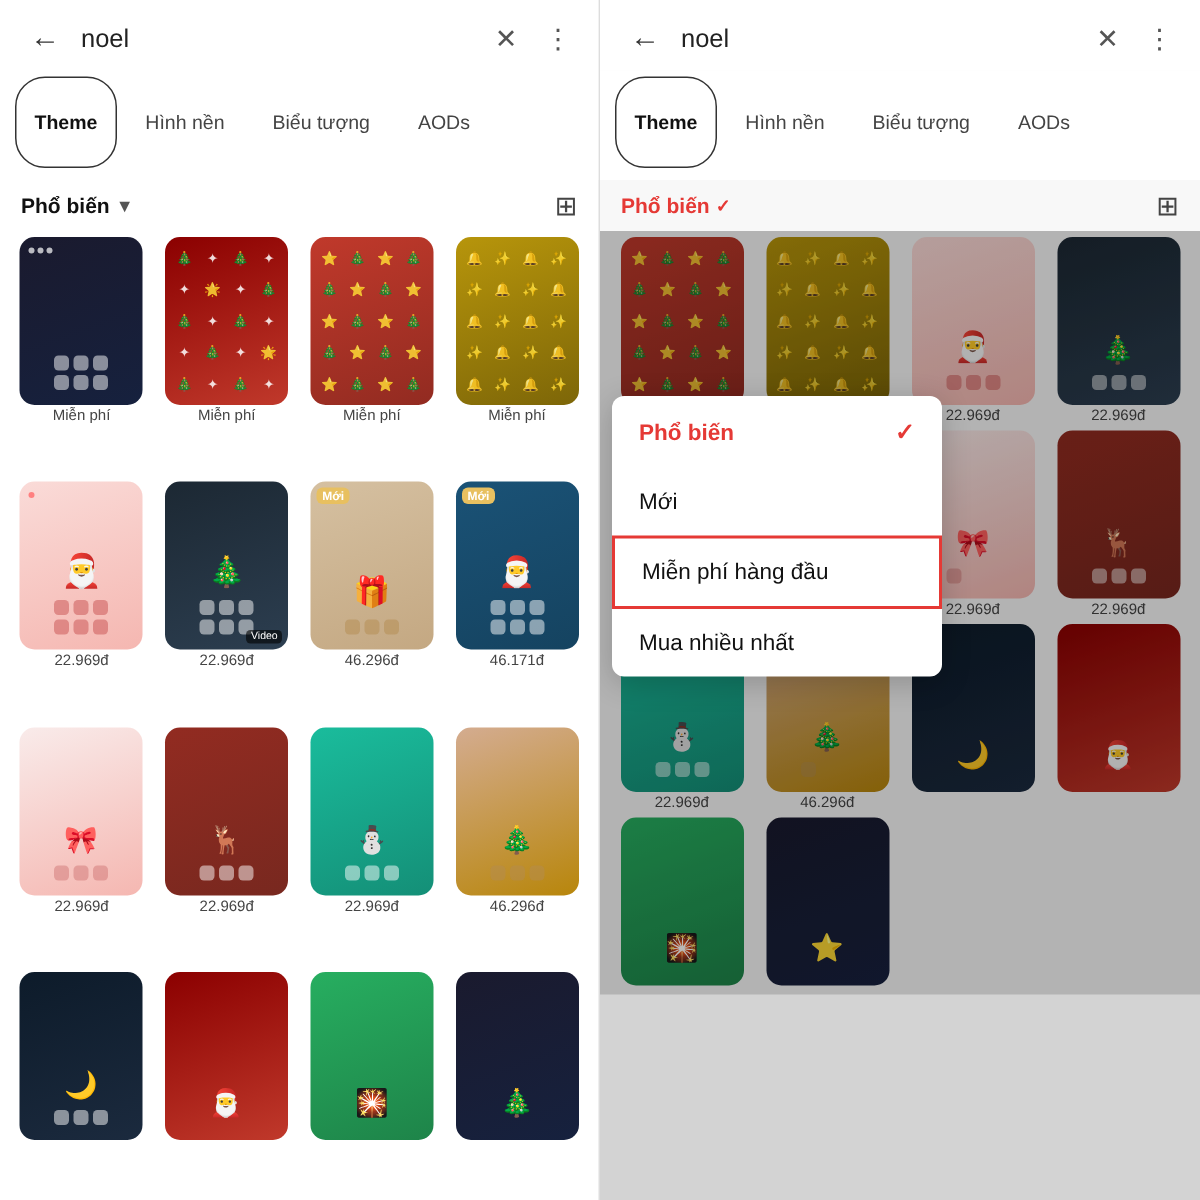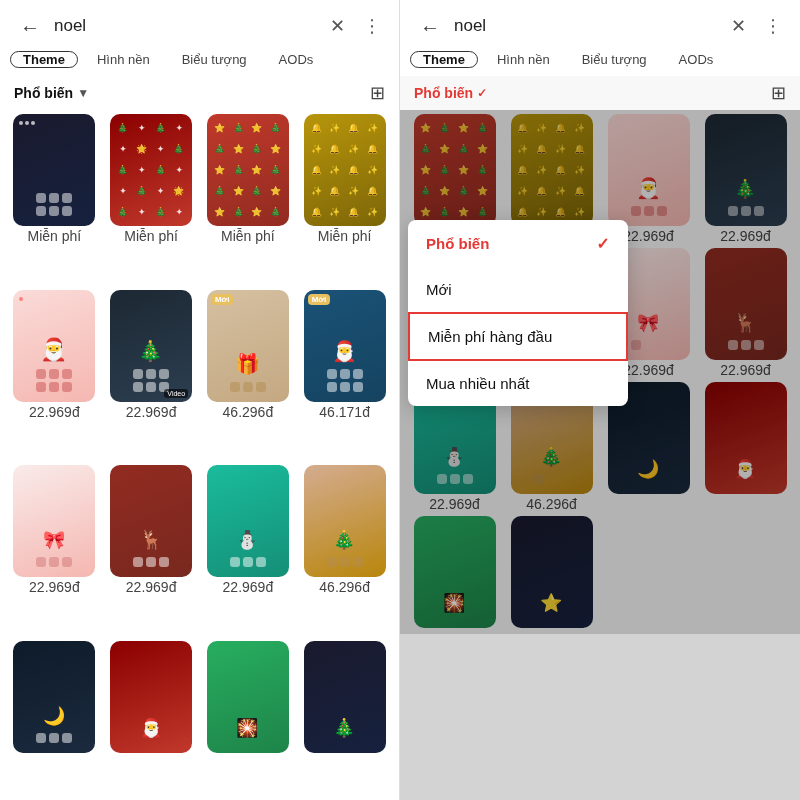--- a/index.html
+++ b/index.html
@@ -64,21 +64,21 @@
     
     .tabs {
       display: flex;
       align-items: center;
       padding: 4px 10px 8px;
       gap: 6px;
       background: #fff;
     }
 
     .tab {
-      padding: 0 12px;
+      padding: 22px 12px;
       border-radius: 20px;
       font-size: 13px;
       cursor: pointer;
       color: #444;
       border: 1.5px solid transparent;
       white-space: nowrap;
     }
 
     .tab.active {
       border: 1.5px solid #333;
@@ -147,21 +147,21 @@
       left: 4px;
       background: #e8c060;
       color: #fff;
       font-size: 8px;
       font-weight: bold;
       padding: 1px 4px;
       border-radius: 4px;
     }
 
     .price-label {
-      font-size: 14px;
+      font-size: 10px;
       color: #444;
       text-align: right;
     }
 
     
     .thumb-dark { background: linear-gradient(160deg, #1a1a2e 0%, #16213e 100%); }
     .thumb-red1 { background: linear-gradient(160deg, #8b0000 0%, #c0392b 100%); }
     .thumb-xmas1 { background: linear-gradient(160deg, #c0392b 0%, #922b21 100%); }
     .thumb-xmas2 { background: linear-gradient(160deg, #b7950b 0%, #7d6608 100%); }
     .thumb-green1 { background: linear-gradient(160deg, #27ae60 0%, #1e8449 100%); }

